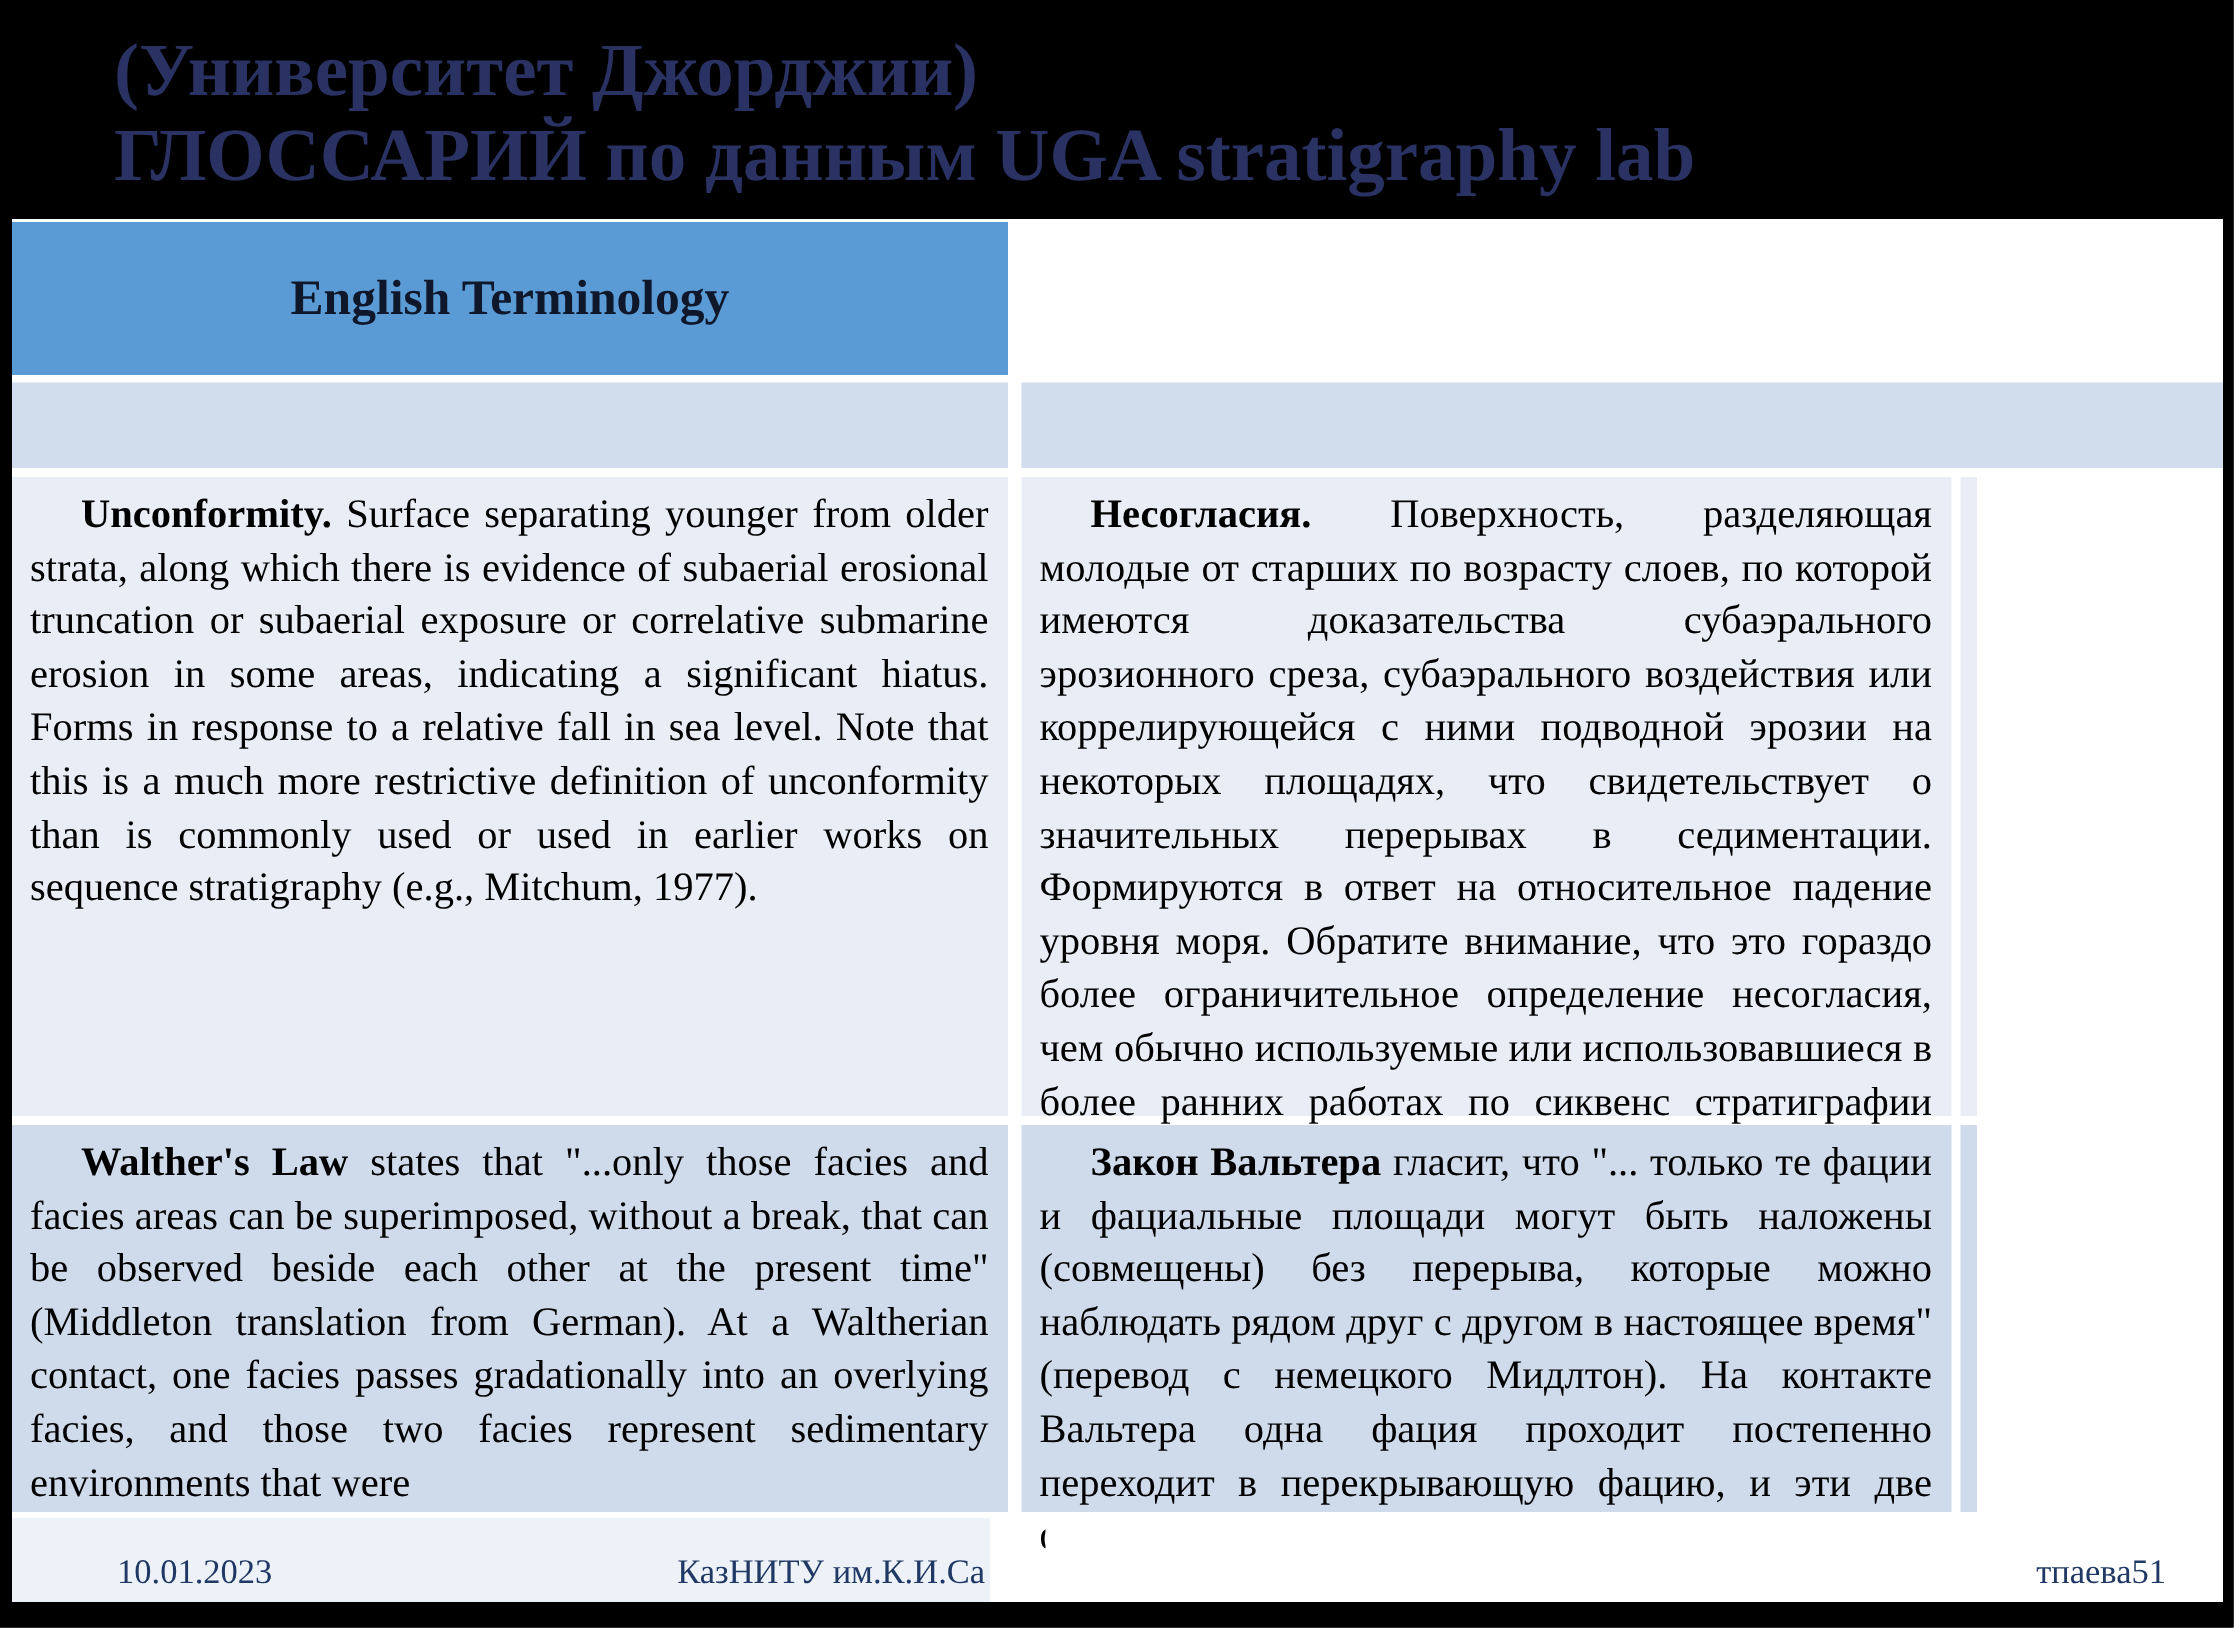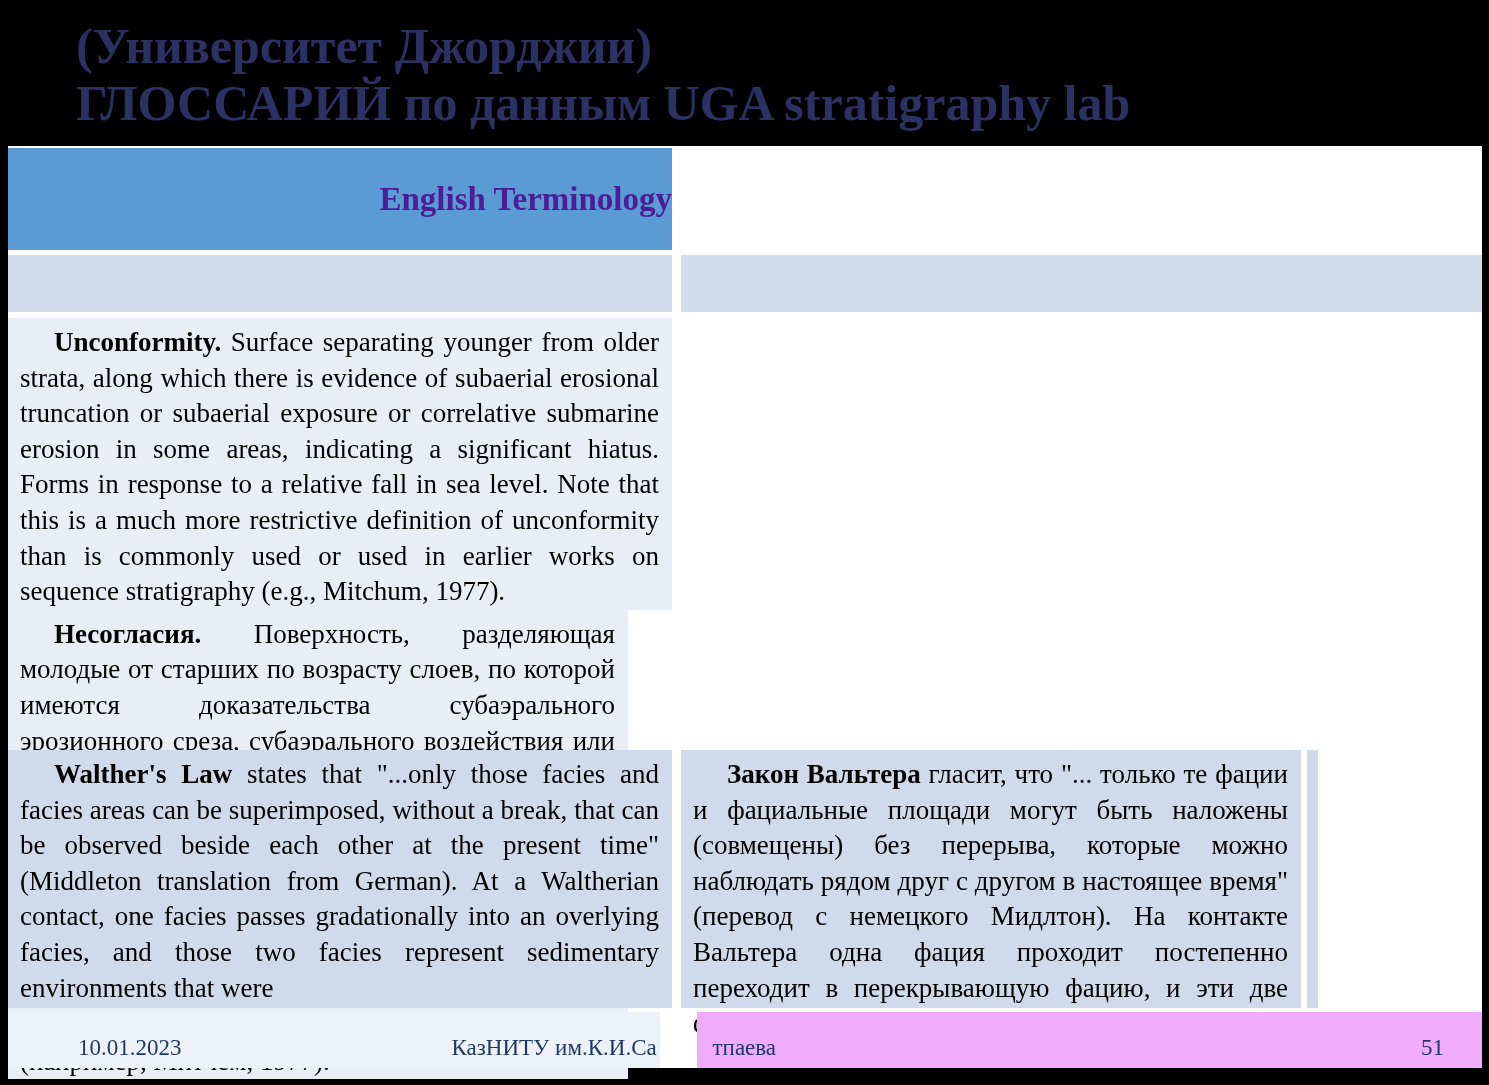--- a/index.html
+++ b/index.html
@@ -30,35 +30,35 @@
     background: #ffffff;
   }
   .table-area {
     position: absolute;
     left: 8px; top: 148px;
     width: 1474px;
   }
   .trow { display: flex; }
   .header-row { height: 102px; margin-bottom: 5px; }
   .empty-row { height: 57px; margin-bottom: 6px; }
-  .row-1 { height: 426px; margin-bottom: 6px; flex-direction: column; }
+  .row-1 { height: 426px; margin-bottom: 6px; }
   .row-2 { height: 258px; margin-bottom: 4px; }
   .cell-left { width: 664px; box-sizing: border-box; }
   .col-gap { width: 9px; }
   .cell-right-wide { width: 801px; box-sizing: border-box; }
   .cell-right { width: 620px; box-sizing: border-box; }
   .edge-gap { width: 6px; }
   .edge-sliver { width: 11px; }
   .header-row .cell-left, .header-row .cell-right-wide {
     background: #5B9BD5;
-    color: #4c1d95;
+    color: #0f172a;
     font-weight: bold;
     font-size: 33px;
     display: flex;
-    justify-content: flex-end;
+    justify-content: center;
   }
   .header-row .cell-left { align-items: center; }
   .header-row .cell-right-wide { align-items: flex-start; padding-top: 16px; }
   .empty-row .cell-left, .empty-row .cell-right-wide { background: #D1DCEC; }
   .row-1 .cell-left, .row-1 .cell-right, .row-1 .edge-sliver { background: #E9EEF6; }
   .row-2 .cell-left, .row-2 .cell-right, .row-2 .edge-sliver { background: #CFDBEB; }
   .para {
     margin: 0;
     padding: 7px 13px 0 12px;
     font-size: 27px;
@@ -77,22 +77,22 @@
     color: #203864;
     gap: 14px;
   }
   .f-left {
     width: 664px; background: #EDF1F8;
     display: flex; justify-content: space-between; align-items: flex-end;
     box-sizing: border-box;
     padding: 0 3px 7px 70px;
   }
   .f-right {
-    width: 801px; background: #f0abfc;
-    display: flex; justify-content: space-between; align-items: flex-end;
+    width: 801px; background: #ffffff;
+    display: flex; justify-content: flex-end; align-items: flex-end;
     box-sizing: border-box;
     padding: 0 38px 7px 16px;
   }
 </style>
 </head>
 <body>
 
 <div class="slide">
 
   <div class="title-area">

